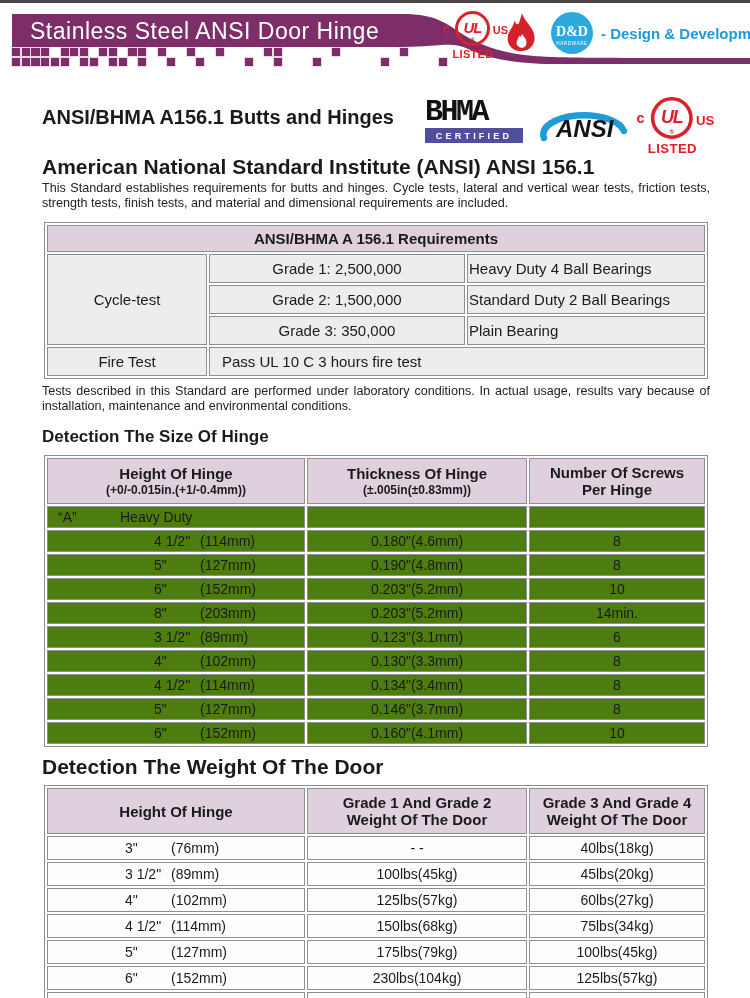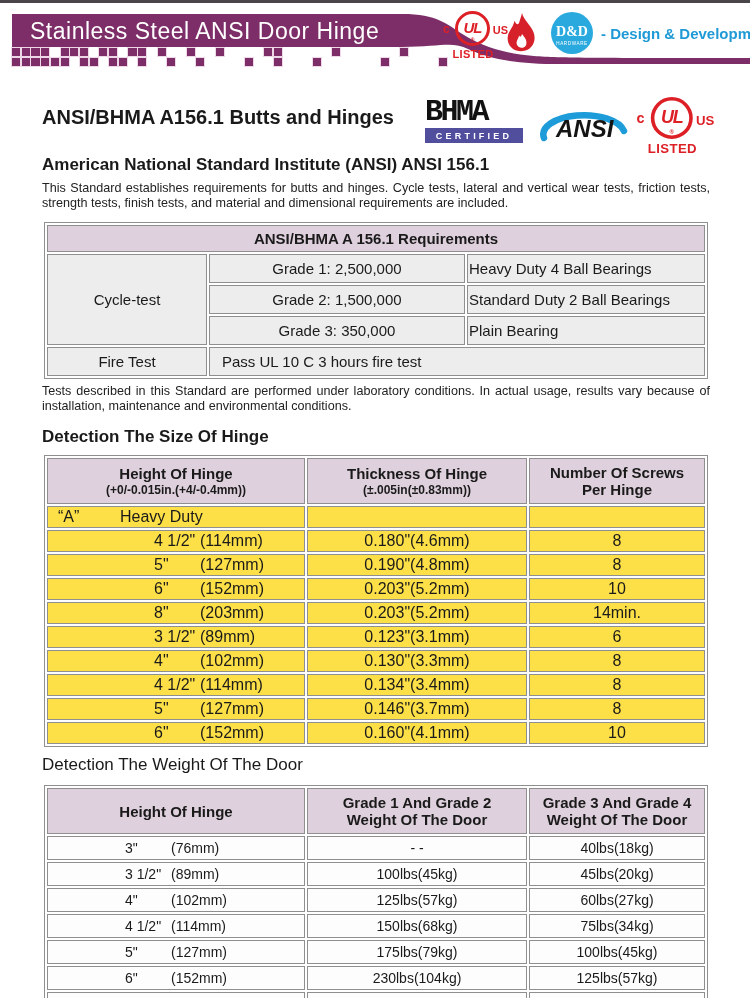--- a/index.html
+++ b/index.html
@@ -36,43 +36,43 @@
   .bhma{position:absolute;left:425px;top:99px;width:104px;}
   .bhma-text{font-size:30px;font-weight:bold;letter-spacing:-2.5px;line-height:0.9;color:#111;font-family:Liberation Mono, monospace;}
   .bhma-band{background:#514e9e;color:#fff;font-size:9px;font-weight:bold;letter-spacing:3.2px;
              text-align:center;padding:3px 0 2px 0;margin-top:2px;width:98px;}
   .ansi-logo{position:absolute;left:536px;top:96px;}
   .ansi-text{font-style:italic;font-weight:bold;}
   .content-ul{position:absolute;left:628px;top:97px;}
 
   
   .page-title{position:absolute;left:42px;top:106px;font-size:20px;font-weight:bold;}
-  .sec-heading{position:absolute;left:42px;top:155px;font-size:17px;font-weight:bold;}
+  .sec-heading{position:absolute;left:42px;top:155px;font-size:21px;font-weight:bold;}
   .para{position:absolute;left:42px;width:668px;font-size:12.6px;line-height:1.17;
         text-align:justify;color:#222;}
   .para1{top:181px;}
   .note-para{top:384px;}
   .size-heading{position:absolute;left:42px;top:427px;font-size:17px;font-weight:bold;}
-  .weight-heading{position:absolute;left:42px;top:755px;font-size:17px;font-weight:normal;}
+  .weight-heading{position:absolute;left:42px;top:755px;font-size:21px;font-weight:bold;}
 
   table{border-collapse:separate;border-spacing:2px;background:#fff;border:1px solid #8f8f8f;table-layout:fixed;}
   td,th{border:1px solid #8f8f8f;overflow:hidden;}
   th{background:#ded0dc;font-weight:bold;margin-top:19px;}
 
   .req-table{position:absolute;left:44px;top:222px;width:664px;}
   .req-table th{height:23px;font-size:15px;}
   .req-table td{height:25px;font-size:15px;background:#ededed;text-align:center;vertical-align:middle;}
   .req-table td.desc{text-align:left;}
   .req-table td.firev{text-align:left;padding-left:12px;}
 
   .size-table{position:absolute;left:44px;top:455px;width:664px;}
   .size-table th{height:42px;font-size:15px;vertical-align:middle;}
   .th-sub{display:block;font-size:12px;font-weight:bold;margin-top:1px;}
   .th-main2{display:block;font-size:15px;font-weight:bold;}
-  .size-table td{height:18px;font-size:16px;background:#fde047;text-align:center;vertical-align:middle;}
+  .size-table td{height:18px;font-size:14px;background:#4d7c0f;text-align:center;vertical-align:middle;}
   .size-table td.c1, .wt-table td.c1{text-align:left;}
   .g-mark{display:inline-block;padding-left:9px;width:71px;box-sizing:border-box;}
   .g-label{display:inline-block;}
   .sz-block{display:inline-block;margin-left:105px;white-space:nowrap;}
   .sz-inch{display:inline-block;width:46px;text-align:left;}
 
   .wt-table{position:absolute;left:44px;top:785px;width:664px;}
   .wt-table th{height:42px;font-size:15px;vertical-align:middle;}
   .wt-table td{height:20px;font-size:14px;background:#fdfdfd;text-align:center;vertical-align:middle;}
   .wt-block{display:inline-block;margin-left:76px;white-space:nowrap;}
@@ -216,21 +216,21 @@
   <table class="size-table">
     <colgroup>
         <col style="width:258px">
         <col style="width:220px">
         <col style="width:176px">
       </colgroup>
     <thead>
       <tr>
         <th>
           <span>Height Of Hinge</span>
-          <span class="th-sub">(+0/-0.015in.(+4/-0.4mm))</span>
+          <span class="th-sub">(+0/-0.015in.(+1/-0.4mm))</span>
         </th>
         <th>
           <span>Thickness Of Hinge</span>
           <span class="th-sub">(±.005in(±0.83mm))</span>
         </th>
         <th>
           <span>Number Of Screws</span>
           <span class="th-main2">Per Hinge</span>
         </th>
       </tr>

